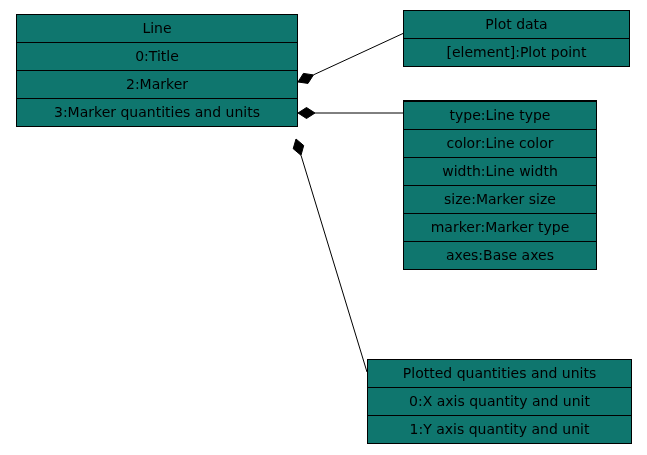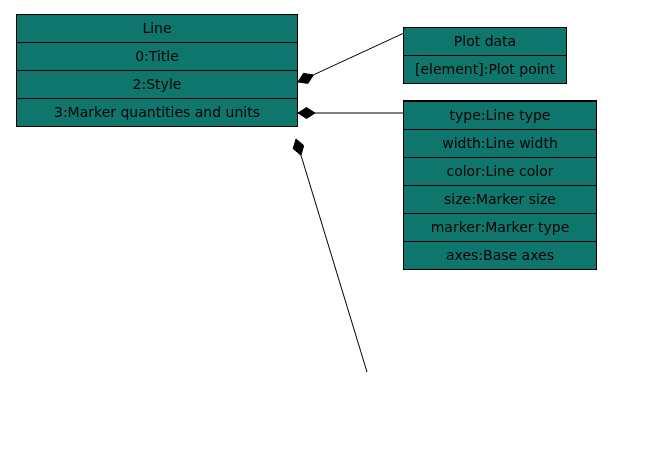--- a/index.html
+++ b/index.html
@@ -28,21 +28,21 @@
     line-height: 19px;
     white-space: nowrap;
     border-top: 1px solid #000000;
     text-align: center;
   }
   .cell.title {
     border-top: none;
     text-align: center;
   }
   #node-line        { left: 16px;  top: 14px;  width: 282px; }
-  #node-plot-data   { left: 403px; top: 27px;  width: 164px; }
+  #node-plot-data   { left: 403px; top: 10px;  width: 227px; }
   #node-style       { left: 403px; top: 100px; width: 194px; }
   #node-plotted     { left: 367px; top: 359px; width: 265px; }
   .edges {
     position: absolute;
     left: 0; top: 0;
     width: 647px;
     height: 455px;
     pointer-events: none;
   }
   .edges line {
@@ -56,38 +56,43 @@
   }
 </style>
 </head>
 <body>
 
 <div class="canvas">
 
   <div class="node" id="node-line">
     <div class="cell title">Line</div>
     <div class="cell">0:Title</div>
-    <div class="cell">2:Style</div>
+    <div class="cell">2:Marker</div>
     <div class="cell">3:Marker quantities and units</div>
   </div>
 
   <div class="node" id="node-plot-data">
     <div class="cell title">Plot data</div>
     <div class="cell">[element]:Plot point</div>
   </div>
 
   <div class="node" id="node-style">
     <div class="cell">type:Line type</div>
+    <div class="cell">color:Line color</div>
     <div class="cell">width:Line width</div>
-    <div class="cell">color:Line color</div>
     <div class="cell">size:Marker size</div>
     <div class="cell">marker:Marker type</div>
     <div class="cell">axes:Base axes</div>
   </div>
 
+  <div class="node" id="node-plotted">
+    <div class="cell title">Plotted quantities and units</div>
+    <div class="cell">0:X axis quantity and unit</div>
+    <div class="cell">1:Y axis quantity and unit</div>
+  </div>
 
   <svg class="edges" viewBox="0 0 647 455" xmlns="http://www.w3.org/2000/svg">
 
     <line x1="313.4" y1="74.9" x2="404" y2="33"></line>
     <polygon points="298,82 303.4,73.4 313.4,74.9 308,83.4"></polygon>
 
     <line x1="315" y1="113" x2="403" y2="113"></line>
     <polygon points="298,113 306.5,107.5 315,113 306.5,118.5"></polygon>
 
     <line x1="301" y1="155.3" x2="367" y2="372"></line>

